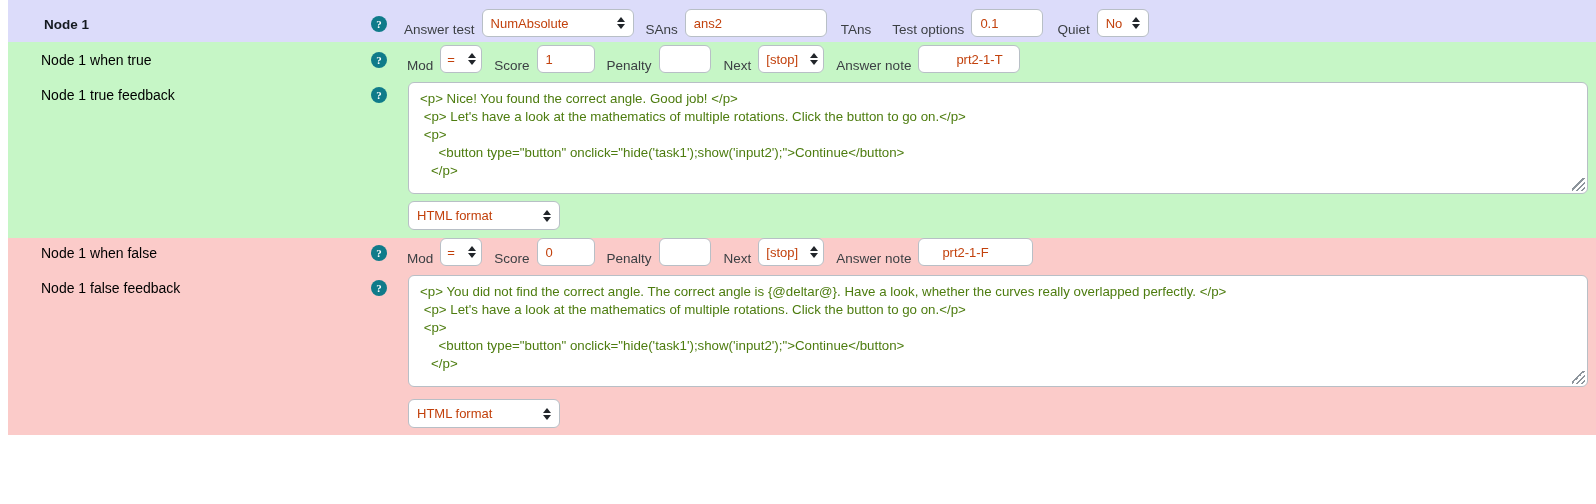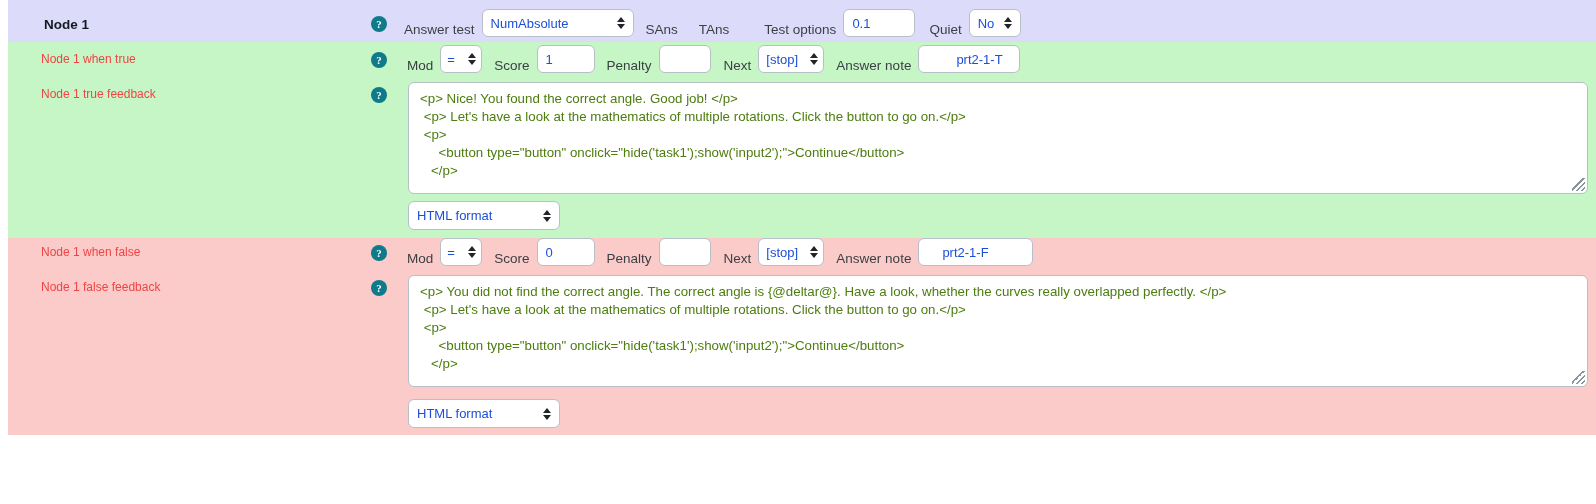--- a/index.html
+++ b/index.html
@@ -28,22 +28,22 @@
   
   .row {
     position: absolute;
     display: flex;
     align-items: flex-end;
     white-space: nowrap;
   }
 
   .lbl-left {
     position: absolute;
-    font-size: 12px;
-    color: #ef4444;
+    font-size: 14px;
+    color: #000000;
   }
   .lbl-left.bold { font-weight: bold; color: #14191f; font-size: 13.5px; }
 
   .help-icon {
     position: absolute;
     width: 16px; height: 16px;
     border-radius: 50%;
     background: #0f7b8a;
     color: #ffffff;
     font-size: 11px;
@@ -61,21 +61,21 @@
   }
 
   
   .inp, .sel {
     height: 28px;
     border: 1px solid #b8bfc6;
     border-radius: 6px;
     background: #ffffff;
     font-family: "Liberation Sans", sans-serif;
     font-size: 13px;
-    color: #1d4ed8;
+    color: #c2410c;
     padding: 0 8px;
     outline: none;
   }
   .inp::placeholder { color: #9aa0a6; }
 
   .sel {
     -webkit-appearance: none;
     appearance: none;
     padding-right: 24px;
     position: relative;
@@ -156,24 +156,25 @@
   <div class="row" style="left:404px; top:9px;">
     <span class="fld-label">Answer test</span>
     <span class="sel-wrap">
       <select class="sel" style="width:152px;">
         <option>NumAbsolute</option>
       </select>
       <span class="sel-arrow"></span>
     </span>
 
     <span class="fld-label" style="margin-left:12px;">SAns</span>
+    <input class="inp" style="width: 142px;" value="ans2">
 
     <span class="fld-label" style="margin-left:14px;">TAns</span>
 
-    <span class="fld-label" style="margin-left:28px;">Test options</span>
+    <span class="fld-label" style="margin-left:14px;">Test options</span>
     <input class="inp" style="width: 72px;" value="0.1">
 
     <span class="fld-label" style="margin-left:14px;">Quiet</span>
     <span class="sel-wrap">
       <select class="sel" style="width:52px;">
         <option>No</option>
       </select>
       <span class="sel-arrow"></span>
     </span>
   </div>

